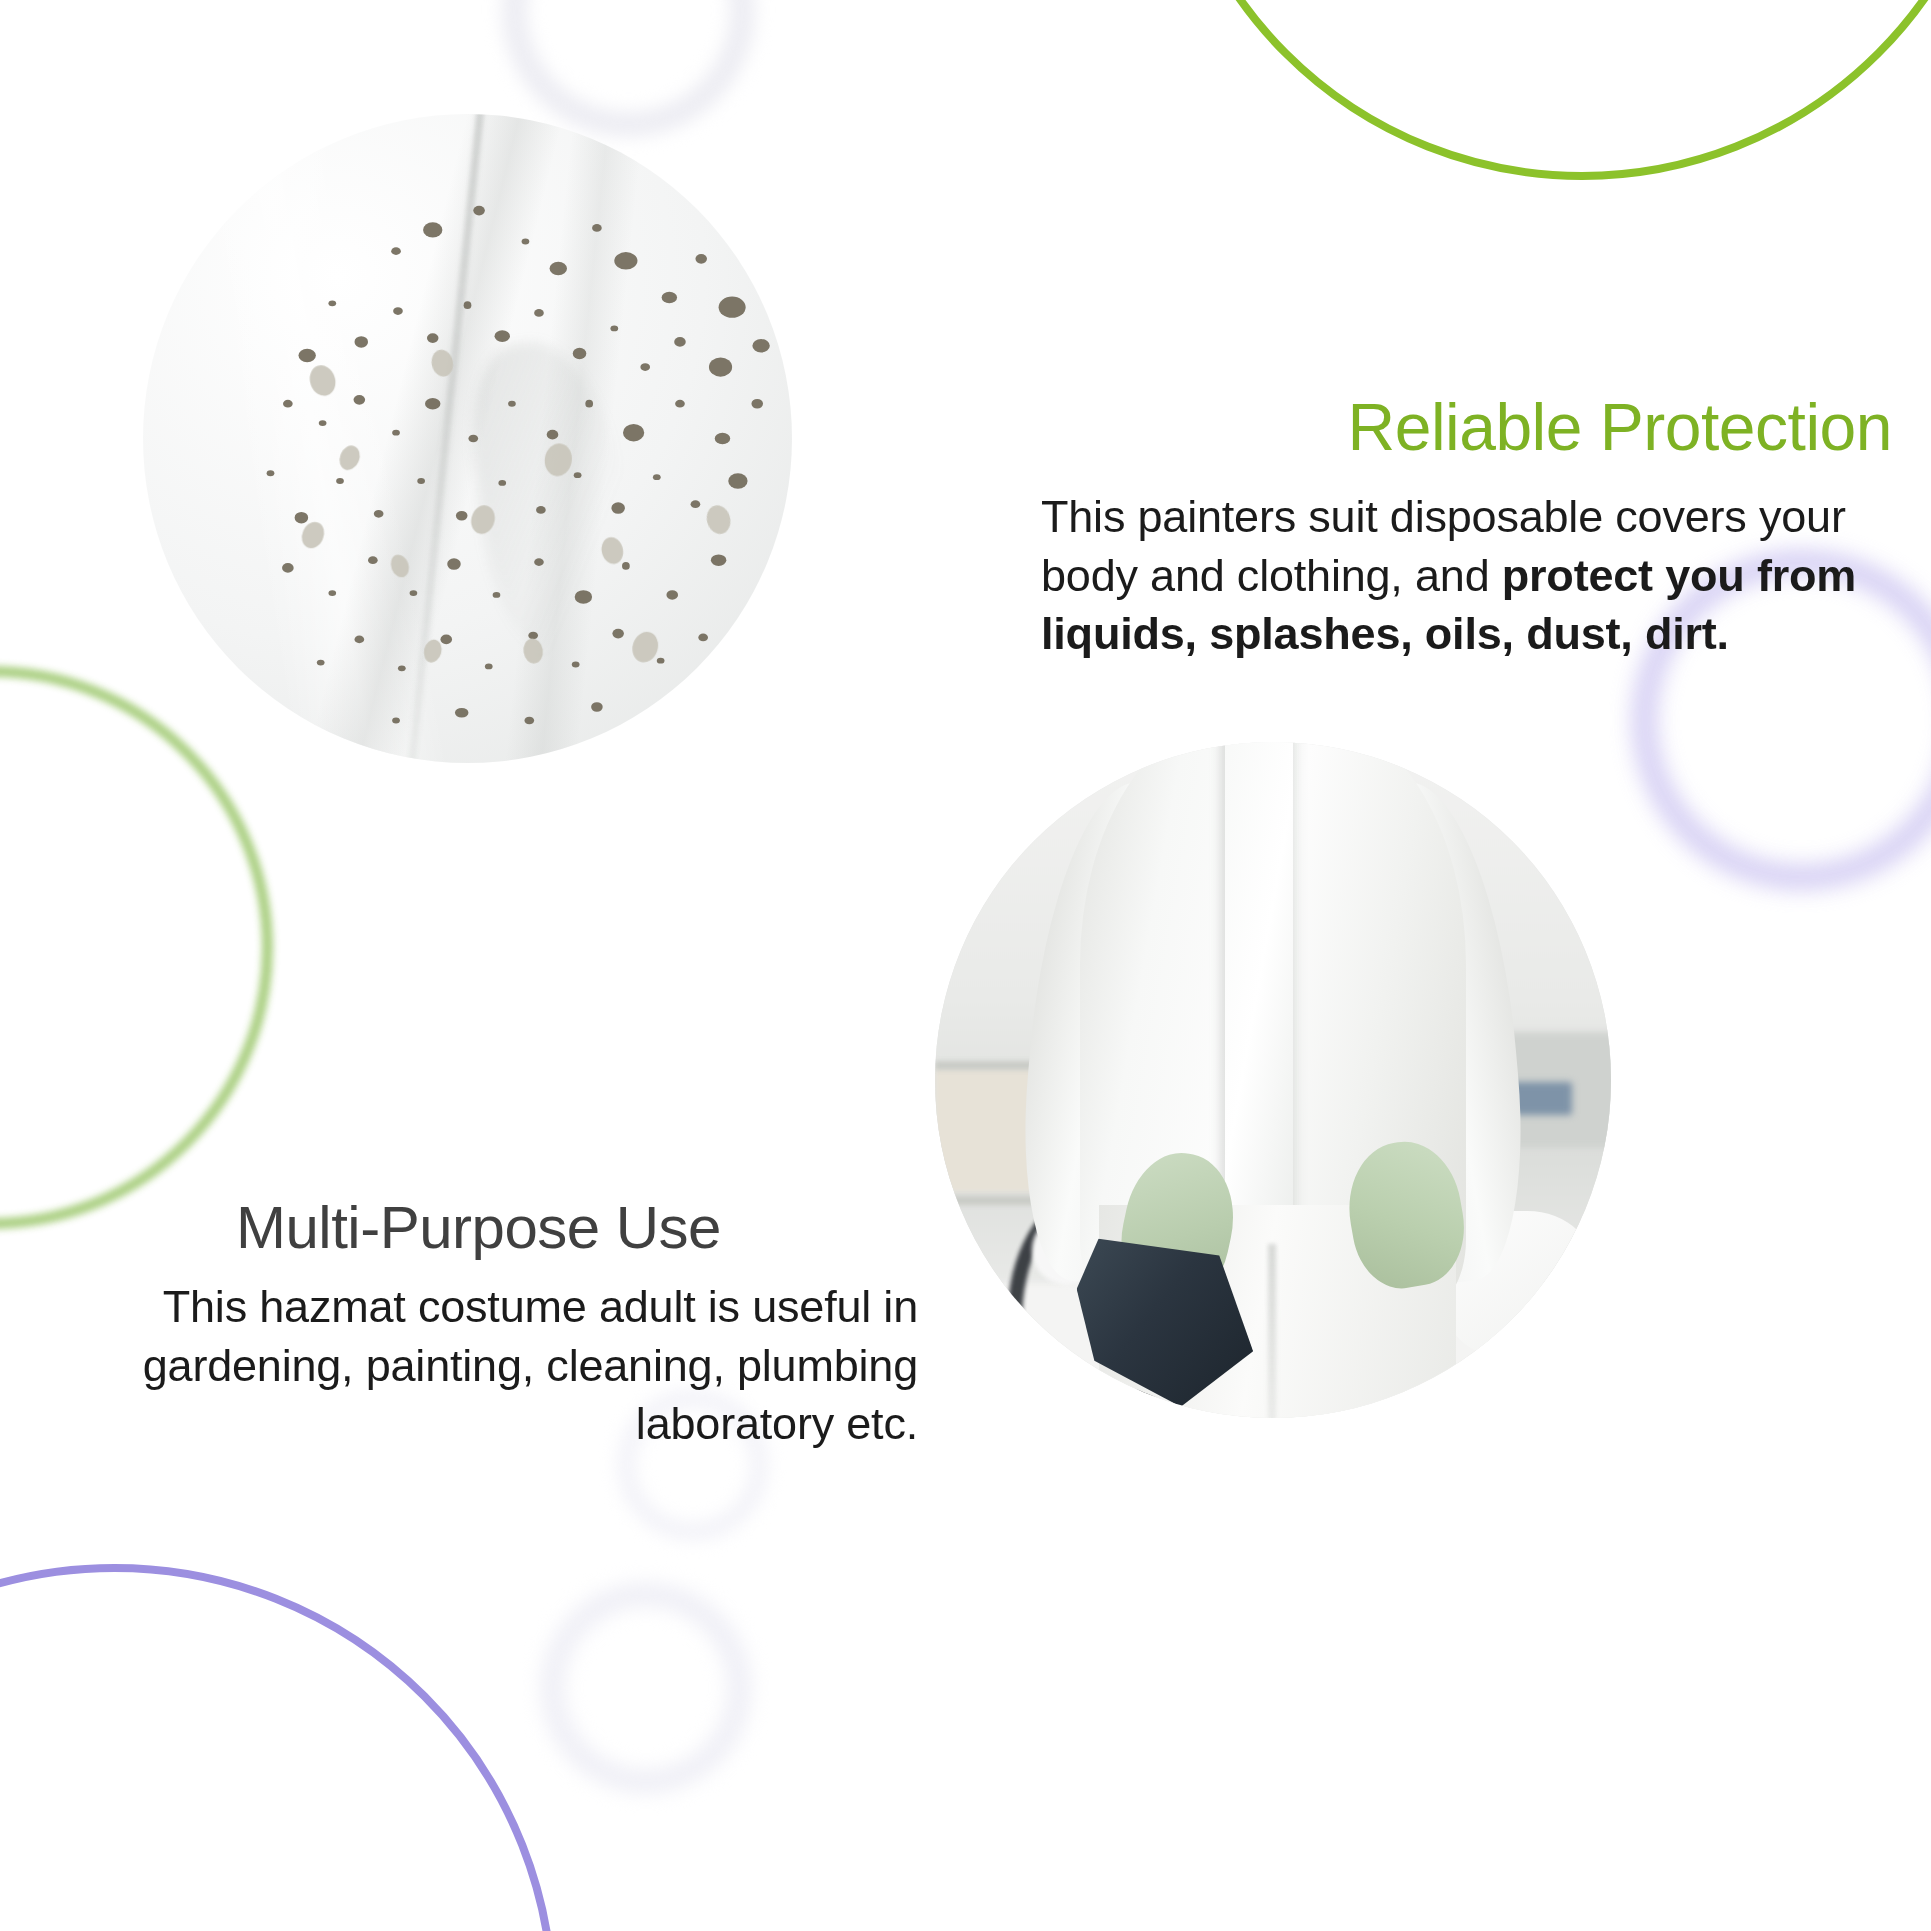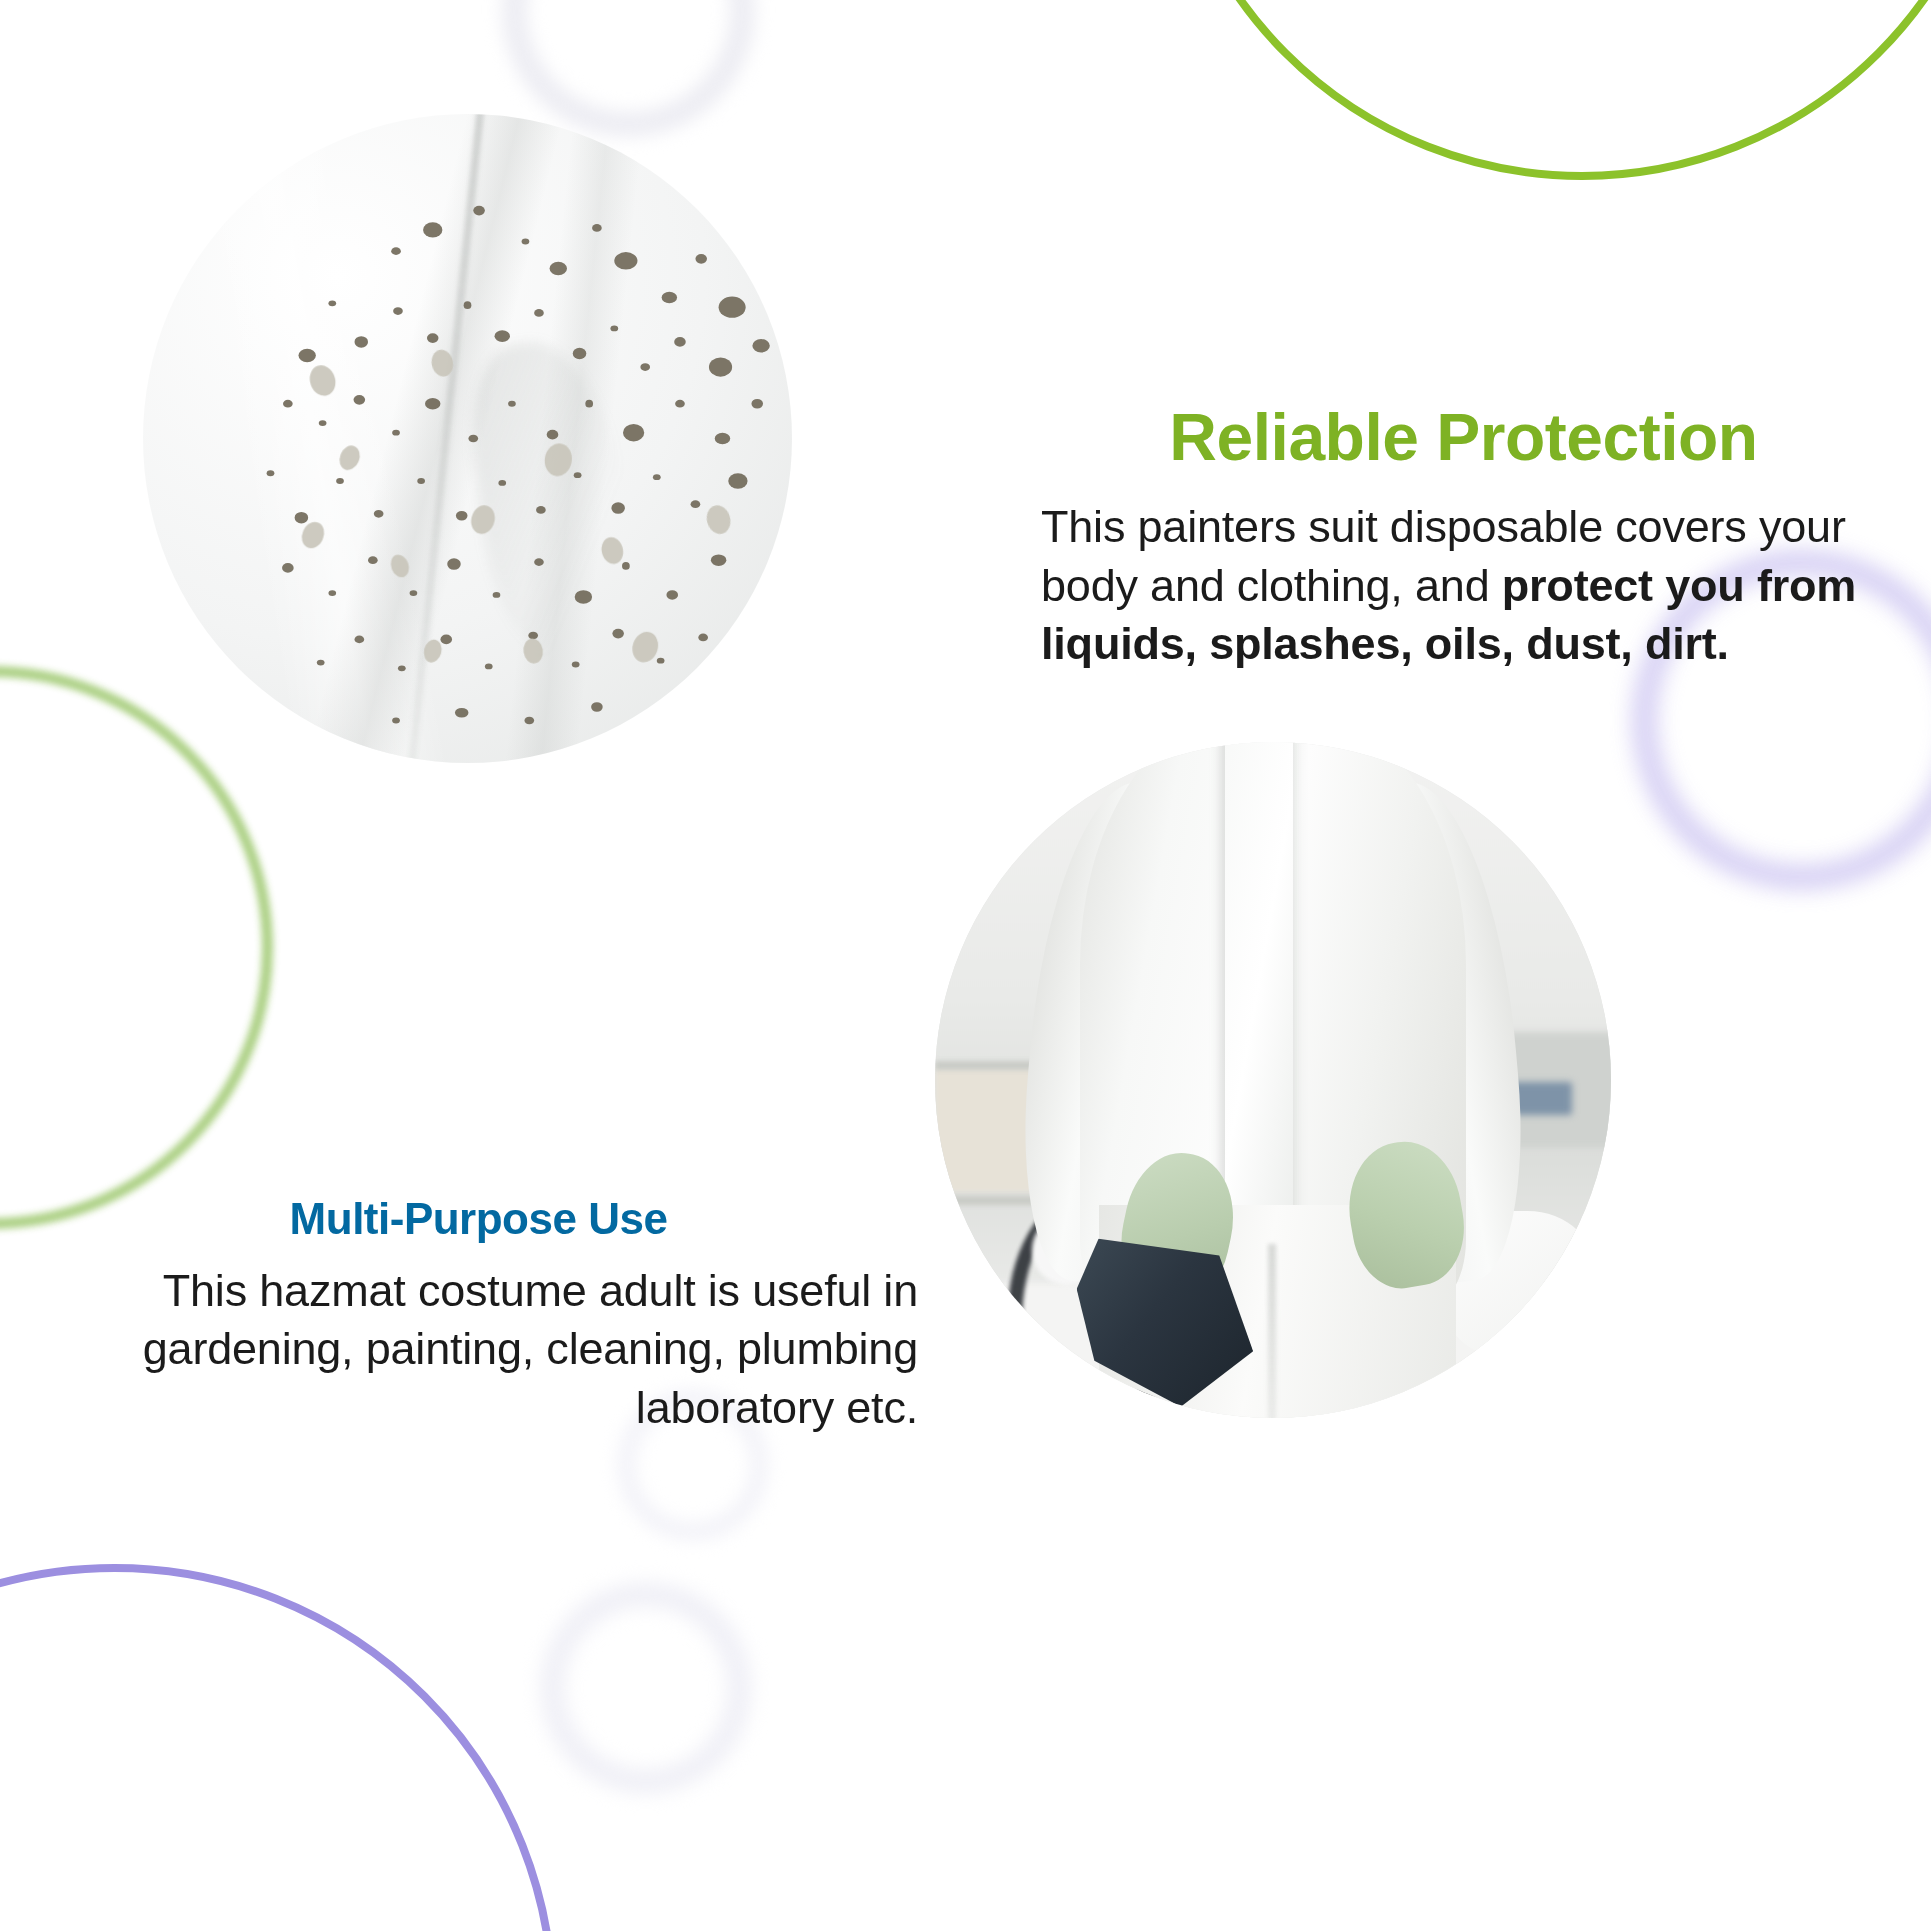--- a/index.html
+++ b/index.html
@@ -131,34 +131,34 @@
     transform:rotate(-6deg);
     clip-path:polygon(16% 4%, 86% 20%, 100% 74%, 54% 100%, 6% 70%, 0 30%);}
   .sheet{position:absolute;left:510px;top:469px;width:154px;height:145px;
     background:linear-gradient(140deg,#fdfdfd,#f0f1ef);border-radius:46% 52% 60% 40%;}
 
   
   .block-top{
     position:absolute;left:1029px;top:388px;width:869px;
   }
   .h-green{
-    margin:16px;color:#7EB224;font-size:66px;font-weight:700;line-height:1.02;
-    letter-spacing:-0.5px;text-align:center;
+    margin:6px;color:#7EB224;font-size:66px;font-weight:400;line-height:1.02;
+    letter-spacing:-0.5px;text-align:right;
   }
   .body-top{
     margin:27px 0 0 12px;color:#1b1b1b;font-size:45px;line-height:1.30;
     text-align:left;font-weight:400;letter-spacing:-0.2px;
   }
   .body-top b{font-weight:700;}
 
   .block-bottom{
     position:absolute;left:39px;top:1197px;width:879px;text-align:right;
   }
   .h-purple{
-    margin:0;color:#0369a1;font-size:44px;font-weight:700;line-height:1.02;
+    margin:0;color:#404040;font-size:60px;font-weight:400;line-height:1.02;
     letter-spacing:-0.5px;text-align:center;
   }
   .body-bottom{
     margin:20px 0 0 0;color:#1b1b1b;font-size:45px;line-height:1.30;
     text-align:right;font-weight:400;letter-spacing:-0.2px;
   }
 </style>
 </head>
 <body>
 

